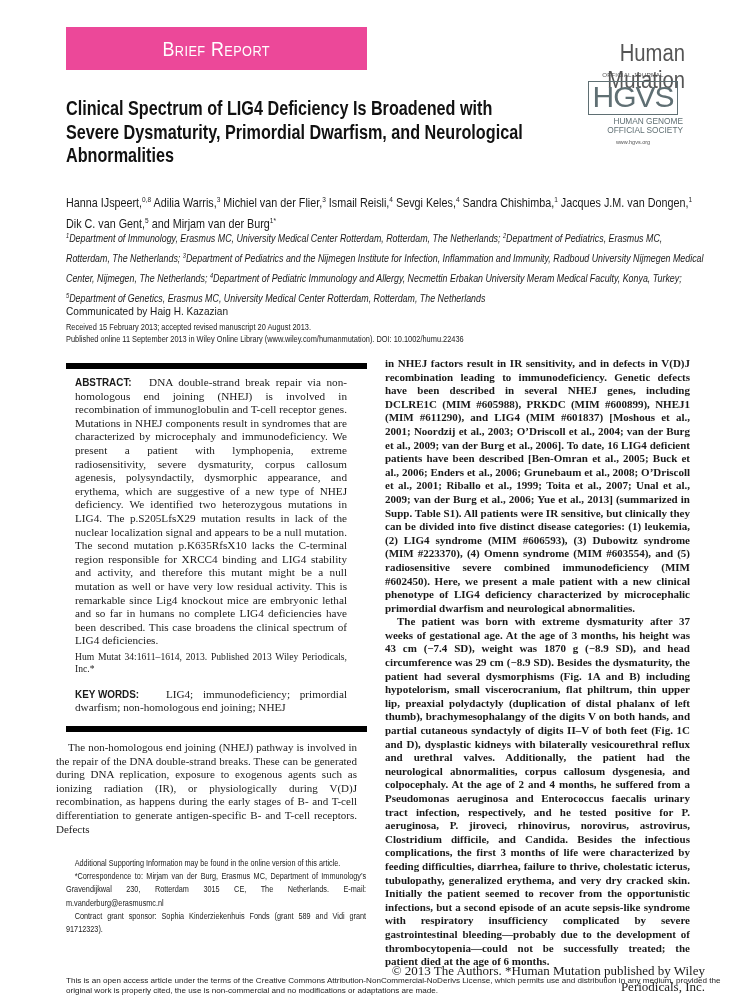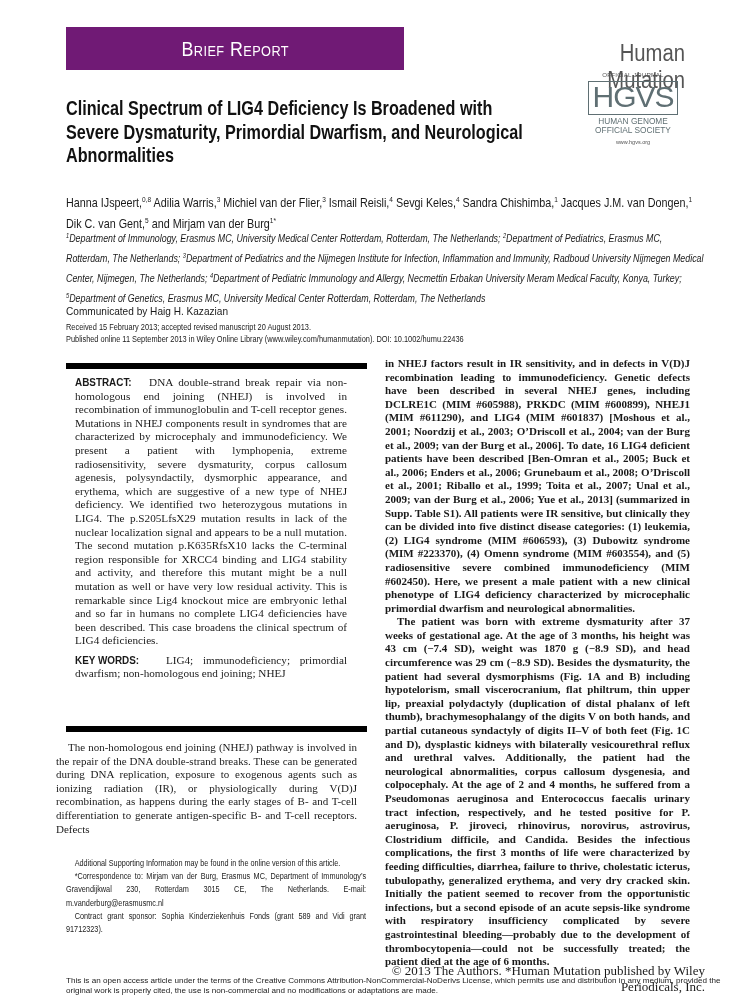--- a/index.html
+++ b/index.html
@@ -1,47 +1,47 @@
 <!DOCTYPE html>
 <html><head>
 <meta charset="utf-8">
 <style>
   html, body { margin:0; padding:0; background:#ffffff; }
   body { width:749px; height:1000px; position:relative; overflow:hidden; color:#1a1a1a; }
   .abs { position:absolute; }
 
   
-  #banner { left:66px; top:27px; width:338px; height:43px; background:#701a75; display:flex; align-items:center; justify-content:center; }
+  #banner { left:66px; top:27px; width:301px; height:43px; background:#ec4899; display:flex; align-items:center; justify-content:center; }
   #banner-text { color:#ffffff; font-family:"Liberation Sans", sans-serif; font-size:21px; letter-spacing:0.5px; font-variant:small-caps; transform:scaleX(0.85); }
   #journal-name { left:520px; top:40px; width:165px; text-align:right; font-family:"Liberation Sans", sans-serif; font-size:23px; color:#555; transform:scaleX(0.88); transform-origin:right; }
   #logo { left:583px; top:71px; width:100px; height:82px; }
   #logo-official { font-size:6.2px; color:#555; text-align:center; letter-spacing:0.2px; font-family:"Liberation Sans", sans-serif; }
   #logo-box { margin:3px auto 0; width:90px; height:34px; border:1.5px solid #5f6f73; display:flex; align-items:flex-start; justify-content:center; box-sizing:border-box; }
   #logo-hgvs { font-family:"Liberation Sans", sans-serif; font-size:30px; color:#5f6f73; letter-spacing:-1px; line-height:30px; }
-  #logo-society { font-family:"Liberation Sans", sans-serif; font-size:8.3px; color:#5f6f73; text-align:center; line-height:9px; margin-top:2px; }
+  #logo-society { font-family:"Liberation Sans", sans-serif; font-size:8.3px; color:#5f6f73; text-align:right; line-height:9px; margin-top:2px; }
   #logo-url { font-family:"Liberation Sans", sans-serif; font-size:5.5px; color:#555; text-align:center; margin-top:4px; }
 
   
   #title { left:66px; top:97px; width:470px; font-family:"Liberation Sans", sans-serif; font-weight:bold; font-size:19.5px; line-height:23.5px; transform:scaleX(0.83); transform-origin:left top; width:570px; color:#111; }
 
   #authors { left:66px; top:191px; width:640px; font-family:"Liberation Sans", sans-serif; font-size:12.4px; line-height:17px; transform:scaleX(0.87); transform-origin:left top; width:735px; }
   #authors sup { font-size:7.5px; }
   #affil { left:66px; top:228px; width:735px; font-family:"Liberation Sans", sans-serif; font-style:italic; font-size:10.2px; line-height:16.6px; transform:scaleX(0.87); transform-origin:left top; }
   #affil sup { font-size:6.5px; }
   #communicated { left:66px; top:304px; font-family:"Liberation Sans", sans-serif; font-size:11.6px; transform:scaleX(0.87); transform-origin:left top; white-space:nowrap; }
   #received { left:66px; top:322px; font-family:"Liberation Sans", sans-serif; font-size:8.5px; line-height:11.5px; transform:scaleX(0.87); transform-origin:left top; white-space:nowrap; }
 
   
   .blackbar { left:66px; width:301px; height:6px; background:#000; }
   #bar-top { top:363px; }
   #bar-bottom { top:726px; }
   #abstract { left:75px; top:376px; width:272px; font-family:"Liberation Serif", serif; font-size:11.2px; line-height:13.6px; text-align:justify; }
   .lbl { font-family:"Liberation Sans", sans-serif; font-weight:bold; font-size:11px; transform:scaleX(0.9); display:inline-block; transform-origin:left; }
   #citation { margin-top:3px; font-size:9.6px; line-height:12.5px; }
-  #keywords { margin-top:6px; }
+  #keywords { margin-top:12px; }
 
   
   #col-left { left:56px; top:741px; width:301px; font-family:"Liberation Serif", serif; font-size:11px; line-height:13.6px; text-align:justify; }
   #col-right { left:385px; top:357px; width:305px; font-family:"Liberation Serif", serif; font-size:11px; line-height:13.6px; text-align:justify;font-weight:bold; }
   .para { margin:0; text-indent:12px; }
   .para.first { text-indent:0; }
 
   
   #footnotes { left:66px; top:857px; width:345px; font-family:"Liberation Sans", sans-serif; font-size:8.4px; line-height:13.2px; text-align:justify; transform:scaleX(0.87); transform-origin:left top; }
   #footnotes p { margin:0 0 0 0; }
@@ -97,20 +97,21 @@
   <div>Received 15 February 2013; accepted revised manuscript 20 August 2013.</div>
   <div>Published online 11 September 2013 in Wiley Online Library (www.wiley.com/humanmutation).  DOI: 10.1002/humu.22436</div>
 </div>
 
 <div id="bar-top" class="abs blackbar"></div>
 <div id="abstract" class="abs">
   <div>
     <span class="lbl">ABSTRACT:</span>&nbsp;
     <span>DNA double-strand break repair via non-homologous end joining (NHEJ) is involved in recombination of immunoglobulin and T-cell receptor genes. Mutations in NHEJ components result in syndromes that are characterized by microcephaly and immunodeficiency. We present a patient with lymphopenia, extreme radiosensitivity, severe dysmaturity, corpus callosum agenesis, polysyndactily, dysmorphic appearance, and erythema, which are suggestive of a new type of NHEJ deficiency. We identified two heterozygous mutations in LIG4. The p.S205LfsX29 mutation results in lack of the nuclear localization signal and appears to be a null mutation. The second mutation p.K635RfsX10 lacks the C-terminal region responsible for XRCC4 binding and LIG4 stability and activity, and therefore this mutant might be a null mutation as well or have very low residual activity. This is remarkable since Lig4 knockout mice are embryonic lethal and so far in humans no complete LIG4 deficiencies have been described. This case broadens the clinical spectrum of LIG4 deficiencies.</span>
   </div>
+  <div id="citation">Hum Mutat 34:1611–1614, 2013. Published 2013 Wiley Periodicals, Inc.*</div>
   <div id="keywords">
     <span class="lbl">KEY WORDS:</span>&nbsp;
     <span>LIG4; immunodeficiency; primordial dwarfism; non-homologous end joining; NHEJ</span>
   </div>
 </div>
 <div id="bar-bottom" class="abs blackbar"></div>
 
 <div id="col-left" class="abs">
   <p class="para">The non-homologous end joining (NHEJ) pathway is involved in the repair of the DNA double-strand breaks. These can be generated during DNA replication, exposure to exogenous agents such as ionizing radiation (IR), or physiologically during V(D)J recombination, as happens during the early stages of B- and T-cell differentiation to generate antigen-specific B- and T-cell receptors. Defects</p>
 </div>

